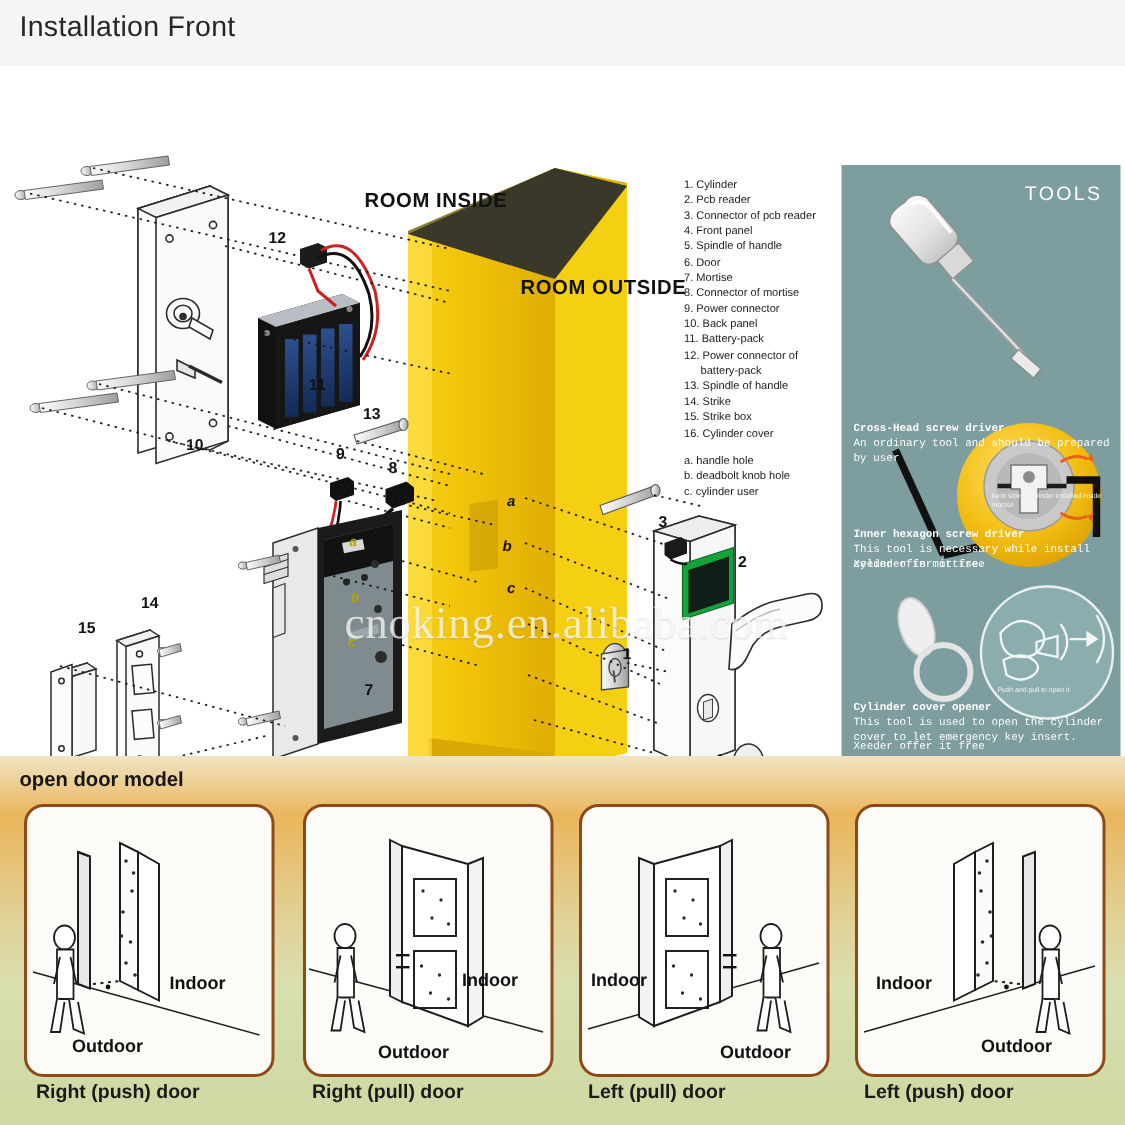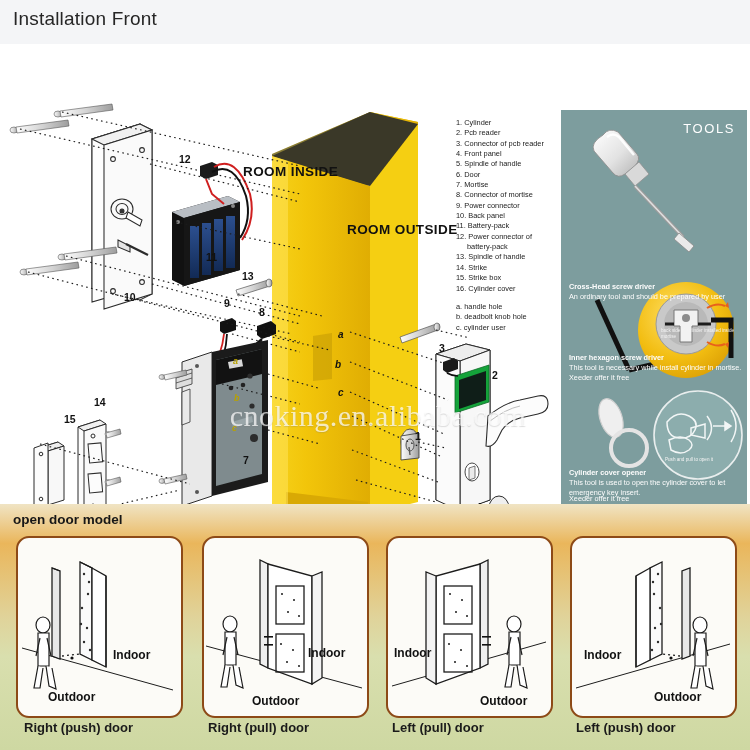--- a/index.html
+++ b/index.html
@@ -7,21 +7,21 @@
   #page{position:relative;width:750px;height:750px;background:#fff;}
 
   
   .header{position:absolute;left:0;top:0;width:750px;height:44px;background:#f4f5f7;}
   .header .bar{position:absolute;left:0;top:4px;width:4px;height:36px;background:#f4f5f7;}
   .header-title{position:absolute;left:13px;top:8px;font-size:19px;color:#262626;
      letter-spacing:.2px;font-family:"Liberation Sans",sans-serif;}
 
   
   .sketch{position:absolute;left:0;top:44px;width:750px;height:460px;background:#ffffff;overflow:hidden;}
-  .room-label{position:absolute;font-size:13.5px;font-weight:bold;color:#111;letter-spacing:.4px;margin-top:38px;}
+  .room-label{position:absolute;font-size:13.5px;font-weight:bold;color:#111;letter-spacing:.4px;}
   #room-inside{left:243px;top:82px;}
   #room-outside{left:347px;top:140px;}
 
   .partslist{position:absolute;left:456px;top:74px;width:105px;font-size:7.4px;
      line-height:10.35px;color:#1b1b1b;font-family:"Liberation Sans",sans-serif;}
   .partslist div{white-space:nowrap;}
   .partslist .indent{padding-left:11px;}
   .partslist .gap{height:8px;}
 
   .callout{position:absolute;font-size:10.5px;font-weight:bold;color:#111;
@@ -32,21 +32,21 @@
   .watermark{position:absolute;left:118px;top:355px;width:520px;text-align:center;
      font-size:30px;color:rgba(255,255,255,.72);letter-spacing:.5px;
      font-family:"Liberation Serif",serif;pointer-events:none;
      text-shadow:0 1px 1px rgba(120,120,120,.25);}
 
   
   .tools{position:absolute;left:561px;top:110px;width:186px;height:394px;background:#7d9d9e;}
   .tools-title{position:absolute;right:12px;top:11px;font-size:13px;color:#fff;letter-spacing:1.6px;
      font-family:"Liberation Sans",sans-serif;}
   .tool-text{position:absolute;left:8px;font-size:7.3px;line-height:9.6px;color:#fdfdfd;width:178px;
-     font-family:Liberation Sans, sans-serif;}
+     font-family:Liberation Mono, monospace;}
   .tool-text.b{font-weight:bold;}
   .tiny-cap{position:absolute;font-size:4.6px;color:#f3f3f3;line-height:6px;
      font-family:"Liberation Sans",sans-serif;}
 
   
   .bottom{position:absolute;left:0;top:504px;width:750px;height:246px;
      background:linear-gradient(180deg,#f0e4c4 0%,#eab65b 16%,#e0d39a 46%,#d9dfae 62%,#ced8a2 100%);}
   .bottom-title{position:absolute;left:13px;top:8px;font-size:13.5px;font-weight:bold;color:#171717;
      font-family:"Liberation Sans",sans-serif;}
   .door-card{position:absolute;top:32px;width:163px;height:178px;background:#fcfbf7;
@@ -341,21 +341,21 @@
     <div class="callout" style="left:439px;top:298px">3</div>
     <div class="callout" style="left:476px;top:457px">4</div>
     <div class="callout" style="left:243px;top:410px">7</div>
     <div class="callout" style="left:259px;top:262px">8</div>
     <div class="callout" style="left:224px;top:253px">9</div>
     <div class="callout" style="left:124px;top:247px">10</div>
     <div class="callout" style="left:206px;top:207px">11</div>
     <div class="callout" style="left:179px;top:109px">12</div>
     <div class="callout" style="left:242px;top:226px">13</div>
     <div class="callout" style="left:94px;top:352px">14</div>
-    <div class="callout" style="left:64px;top:369px">15</div>
+    <div class="callout" style="left:52px;top:369px">15</div>
 
     <div class="hole-label" style="left:338px;top:285px">a</div>
     <div class="hole-label" style="left:335px;top:315px">b</div>
     <div class="hole-label" style="left:338px;top:343px">c</div>
 
     <div class="mortise-label" style="left:233px;top:312px">a</div>
     <div class="mortise-label" style="left:234px;top:349px">b</div>
     <div class="mortise-label" style="left:232px;top:379px">c</div>
 
     <div class="watermark">cnoking.en.alibaba.com</div>

